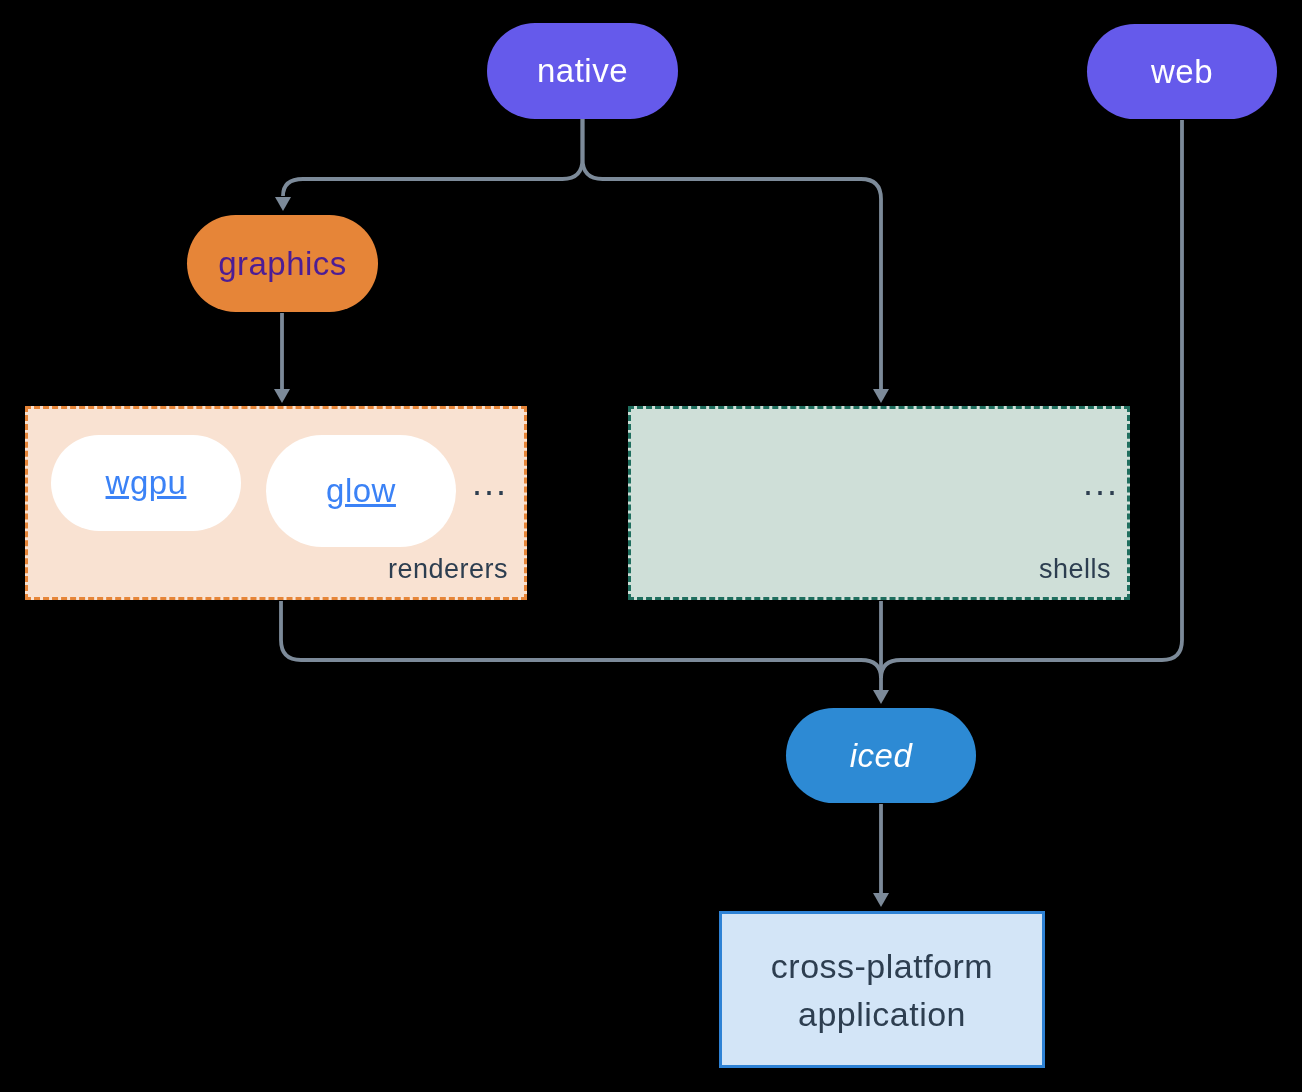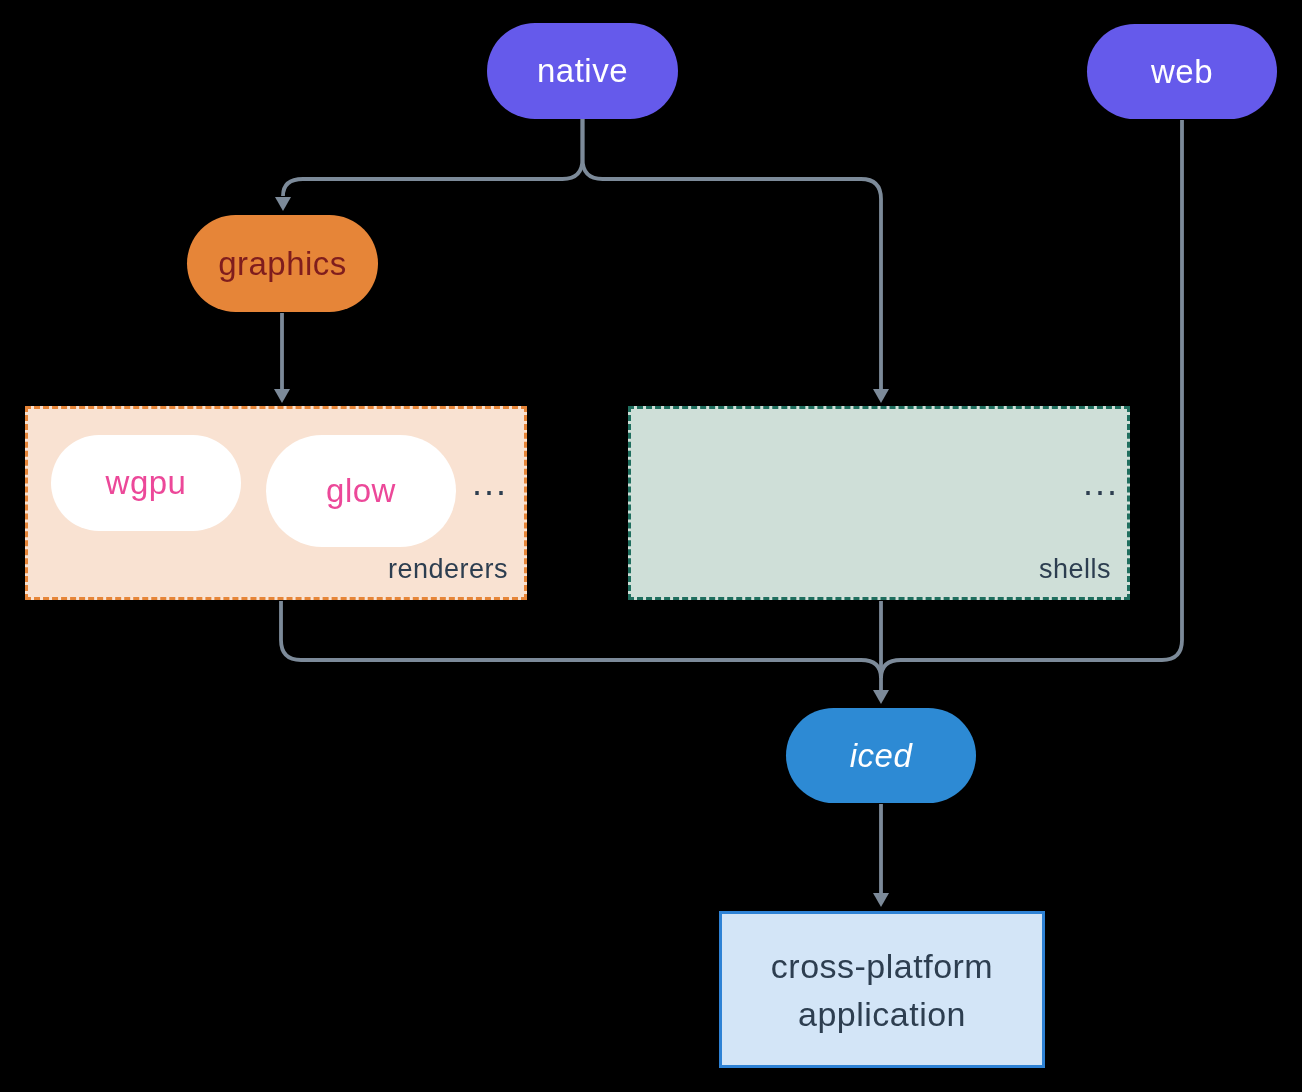--- a/index.html
+++ b/index.html
@@ -9,23 +9,23 @@
     background:#000;
     font-family:"Liberation Sans", sans-serif;
     overflow:hidden;
   }
   #edges{position:absolute;left:0;top:0;z-index:1;}
   .edge{stroke:#7c8a99;stroke-width:3.8;fill:none;stroke-linejoin:round;}
   .arrowhead{fill:#7c8a99;stroke:none;}
   .node{position:absolute;z-index:2;display:flex;align-items:center;justify-content:center;}
   .pill{border-radius:999px;font-size:33px;letter-spacing:.5px;}
   .pill-purple{background:#655aeb;color:#ffffff;}
-  .pill-orange{background:#e68538;color:#7f1d1d;}
+  .pill-orange{background:#e68538;color:#4c1d95;}
   .pill-blue{background:#2d8ad4;color:#ffffff;}
-  .pill-white{background:#ffffff;color:#ec4899;}
+  .pill-white{background:#ffffff;color:#3b82f6;text-decoration:underline;}
   .group{position:absolute;z-index:2;box-sizing:border-box;}
   .group-renderers{background:#f9e2d2;border:3px dashed #e68538;}
   .group-shells{background:#cfdfd8;border:3px dashed #1f6e5e;}
   .group-label{
     position:absolute;right:16px;bottom:12px;
     font-size:27px;color:#2d3e50;letter-spacing:.5px;text-align:right;
   }
   .ellipsis{
     position:absolute;display:flex;align-items:center;justify-content:center;
     font-size:36px;color:#2d3e50;letter-spacing:2px;

